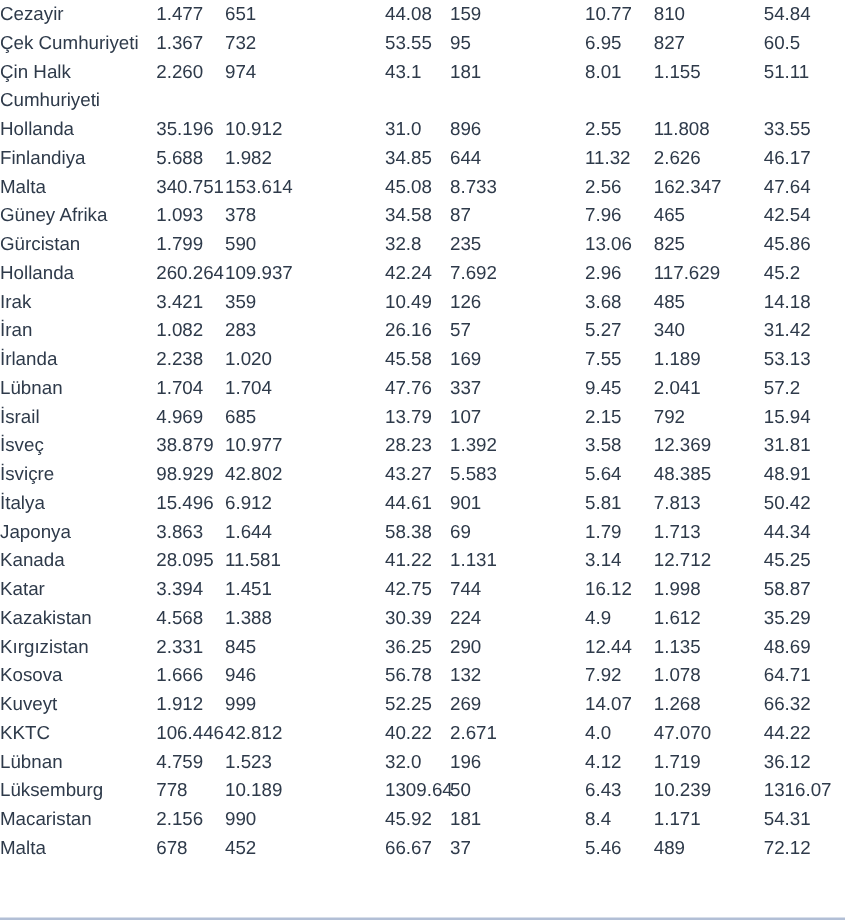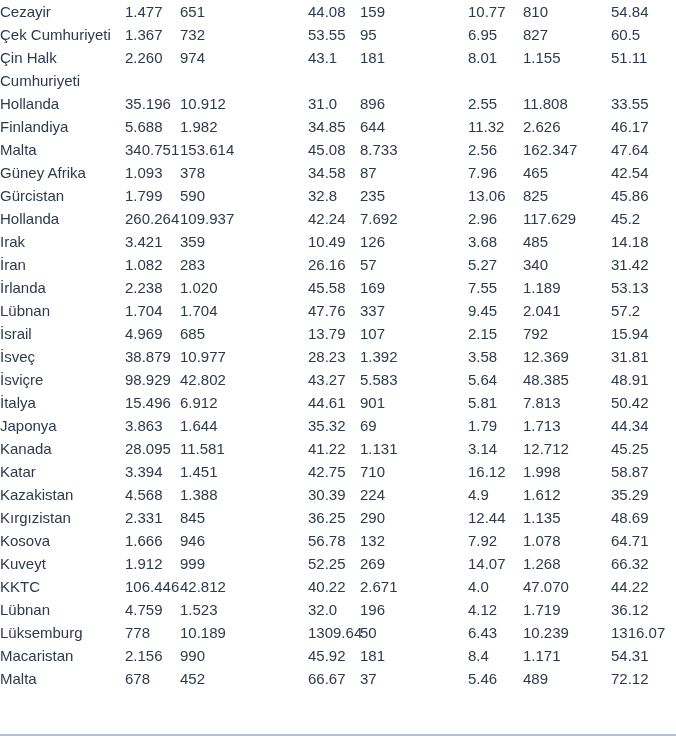--- a/index.html
+++ b/index.html
@@ -226,42 +226,42 @@
           <td class="cell-num">44.61</td>
           <td class="cell-num">901</td>
           <td class="cell-num">5.81</td>
           <td class="cell-num">7.813</td>
           <td class="cell-num">50.42</td>
         </tr>
         <tr>
           <td class="cell-name">Japonya</td>
           <td class="cell-num">3.863</td>
           <td class="cell-num">1.644</td>
-          <td class="cell-num">35.32</td>
+          <td class="cell-num">58.38</td>
           <td class="cell-num">69</td>
           <td class="cell-num">1.79</td>
           <td class="cell-num">1.713</td>
           <td class="cell-num">44.34</td>
         </tr>
         <tr>
           <td class="cell-name">Kanada</td>
           <td class="cell-num">28.095</td>
           <td class="cell-num">11.581</td>
           <td class="cell-num">41.22</td>
           <td class="cell-num">1.131</td>
           <td class="cell-num">3.14</td>
           <td class="cell-num">12.712</td>
           <td class="cell-num">45.25</td>
         </tr>
         <tr>
           <td class="cell-name">Katar</td>
           <td class="cell-num">3.394</td>
           <td class="cell-num">1.451</td>
           <td class="cell-num">42.75</td>
-          <td class="cell-num">710</td>
+          <td class="cell-num">744</td>
           <td class="cell-num">16.12</td>
           <td class="cell-num">1.998</td>
           <td class="cell-num">58.87</td>
         </tr>
         <tr>
           <td class="cell-name">Kazakistan</td>
           <td class="cell-num">4.568</td>
           <td class="cell-num">1.388</td>
           <td class="cell-num">30.39</td>
           <td class="cell-num">224</td>

